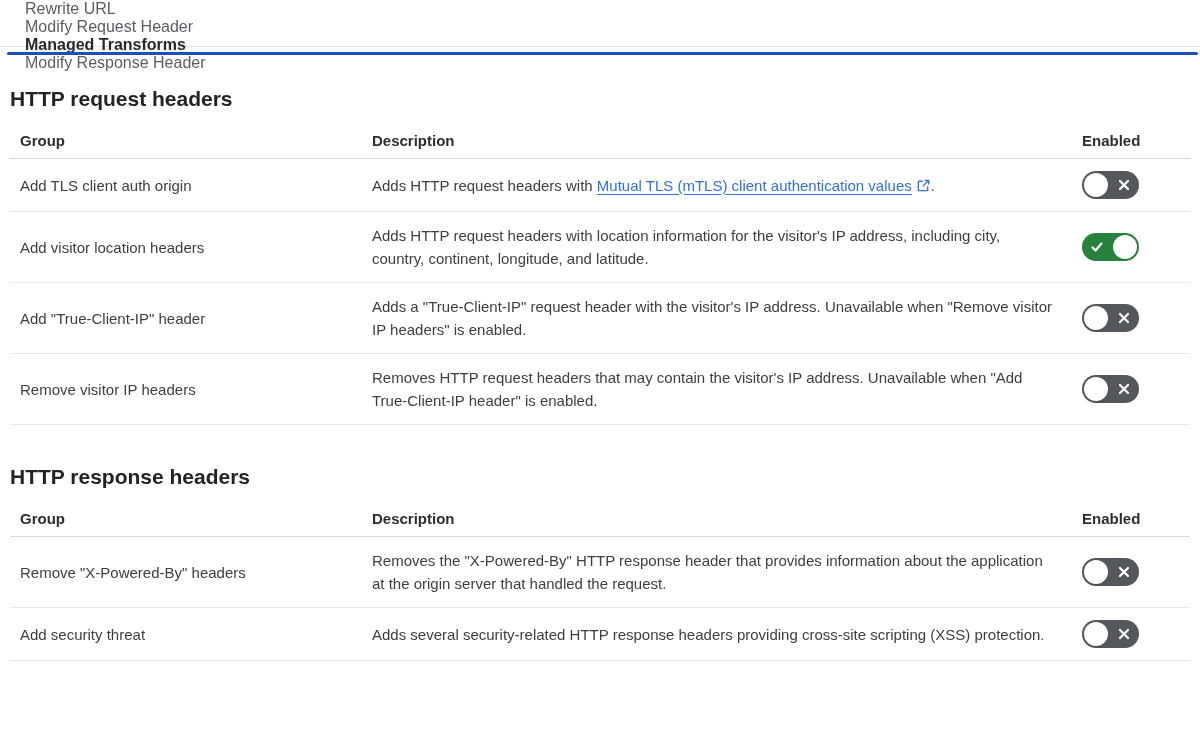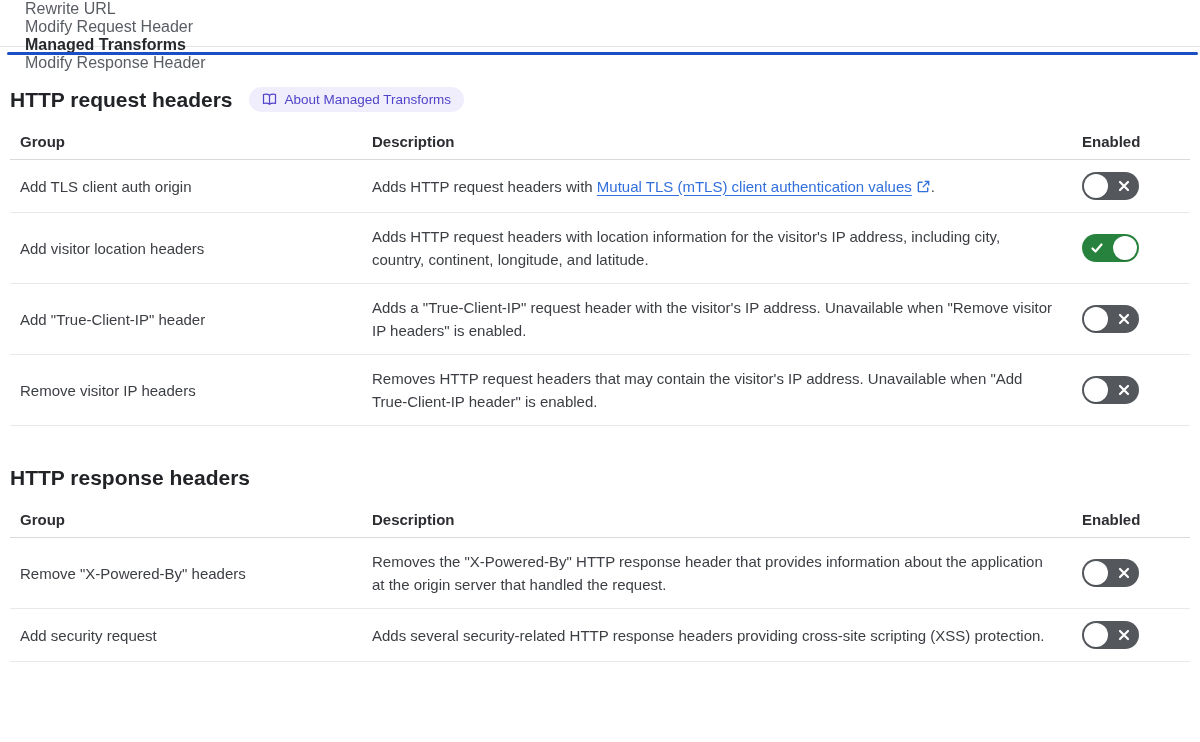--- a/index.html
+++ b/index.html
@@ -36,21 +36,21 @@
     padding:0 18px;margin-right:2px;font-size:16px;color:var(--tab-inactive);
     cursor:pointer;white-space:nowrap;background:none;border:none;
   }
   .tab.active{color:var(--tab-active);font-weight:bold;}
   .tab.active::after{
     content:"";position:absolute;left:0;right:0;bottom:-1px;height:3px;
     background:var(--accent-blue);border-radius:2px;
   }
   
   .content{padding:0 10px;}
-  .section-head{display:flex;align-items:center;gap:16px;margin:40px 0 12px;}
+  .section-head{display:flex;align-items:center;gap:24px;margin:40px 0 12px;}
   .section-title{font-size:21px;font-weight:bold;color:var(--heading-color);margin:0;}
   .badge{
     display:inline-flex;align-items:center;gap:8px;
     background:var(--badge-bg);color:var(--badge-text);
     border:none;border-radius:14px;padding:5px 13px;
     font-size:13.5px;font-family:inherit;cursor:pointer;
   }
   .badge svg{display:block;}
   
   table{width:100%;border-collapse:collapse;table-layout:fixed;}
@@ -97,29 +97,20 @@
   <button class="tab">Modify Request Header</button>
   <button class="tab active">Managed Transforms</button>
   <button class="tab">Modify Response Header</button>
 </nav>
 
 <div class="content">
 
   <section class="sec1">
     <div class="section-head">
       <h1 class="section-title">HTTP request headers</h1>
-      <button class="badge">
-        <span>
-          <svg width="15" height="15" viewBox="0 0 16 16" fill="none" stroke="currentColor" stroke-width="1.3" stroke-linejoin="round">
-            <path d="M8 3.5C7 2.7 5.6 2.3 4 2.3c-.9 0-1.7.12-2.4.4v9.6c.7-.28 1.5-.4 2.4-.4 1.6 0 3 .4 4 1.2 1-.8 2.4-1.2 4-1.2.9 0 1.7.12 2.4.4V2.7c-.7-.28-1.5-.4-2.4-.4-1.6 0-3 .4-4 1.2z"></path>
-            <path d="M8 3.5v9.6"></path>
-          </svg>
-        </span>
-        <span>About Managed Transforms</span>
-      </button>
     </div>
 
     <table>
       <colgroup>
           <col style="width:362px">
           <col>
           <col style="width:108px">
         </colgroup>
       <thead>
         <tr>
@@ -215,21 +206,21 @@
             <button class="toggle off" role="switch" aria-checked="false">
 
               <svg class="glyph xmark" viewBox="0 0 14 14" fill="none" stroke="#fff" stroke-width="2.2" stroke-linecap="round">
                   <path d="M3 3l8 8M11 3l-8 8"></path>
                 </svg>
               <span class="knob"></span>
             </button>
           </td>
         </tr>
         <tr>
-          <td class="cell-group">Add security request</td>
+          <td class="cell-group">Add security threat</td>
           <td class="cell-desc">Adds several security-related HTTP response headers providing cross-site scripting (XSS) protection.</td>
           <td>
             <button class="toggle off" role="switch" aria-checked="false">
 
               <svg class="glyph xmark" viewBox="0 0 14 14" fill="none" stroke="#fff" stroke-width="2.2" stroke-linecap="round">
                   <path d="M3 3l8 8M11 3l-8 8"></path>
                 </svg>
               <span class="knob"></span>
             </button>
           </td>

